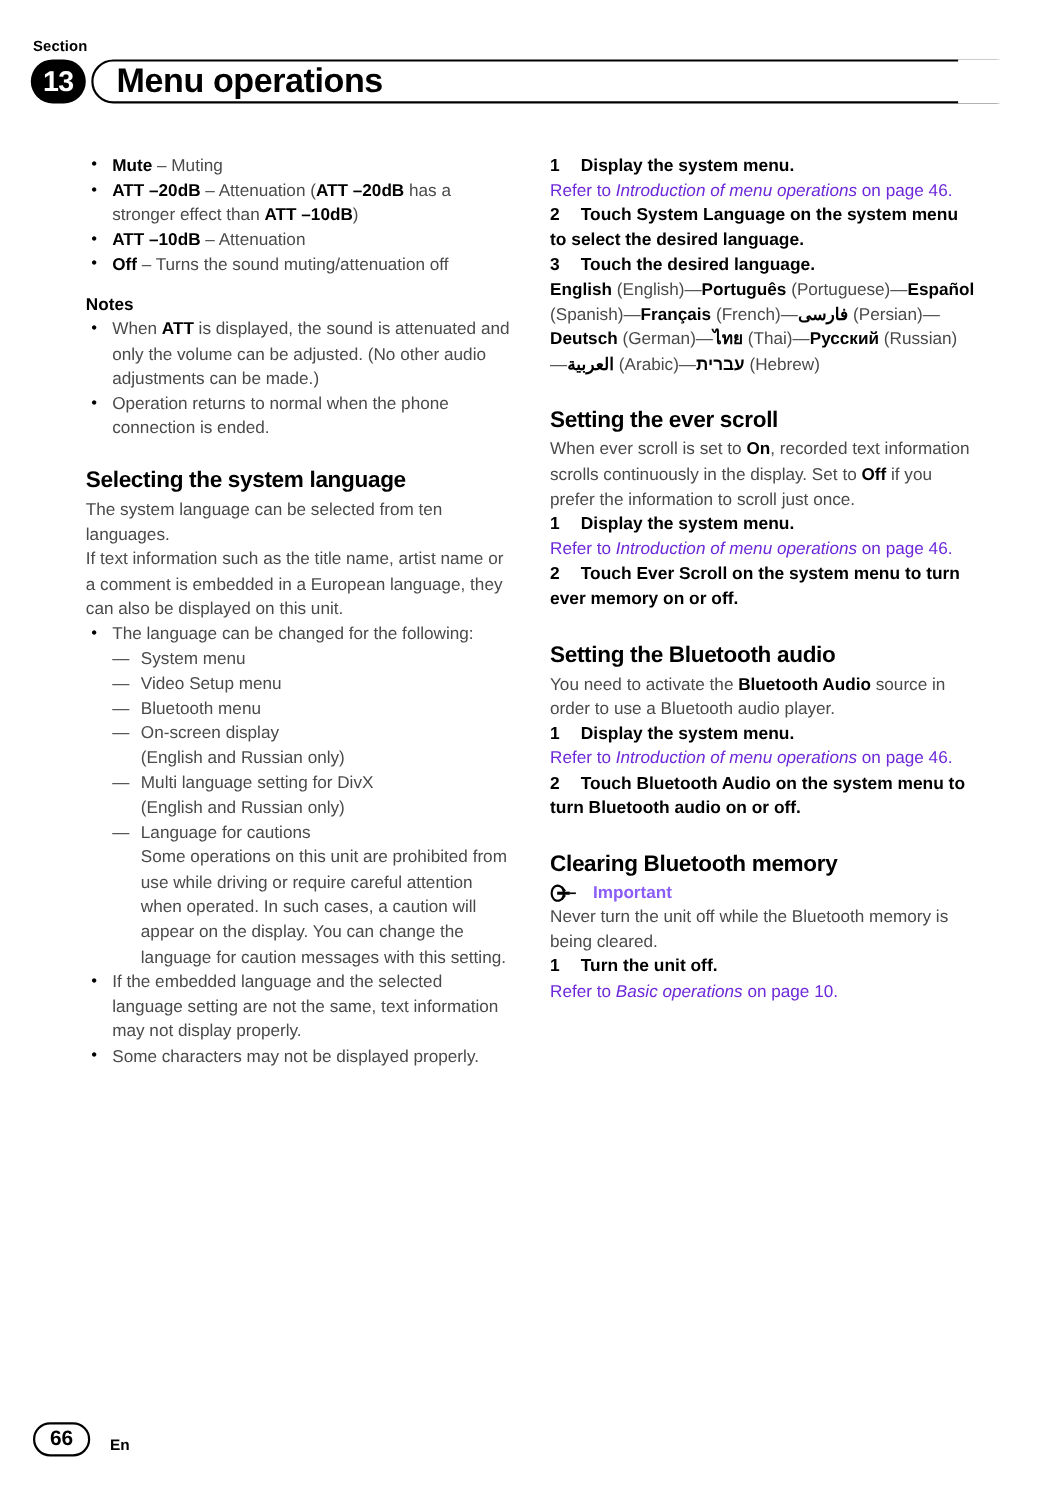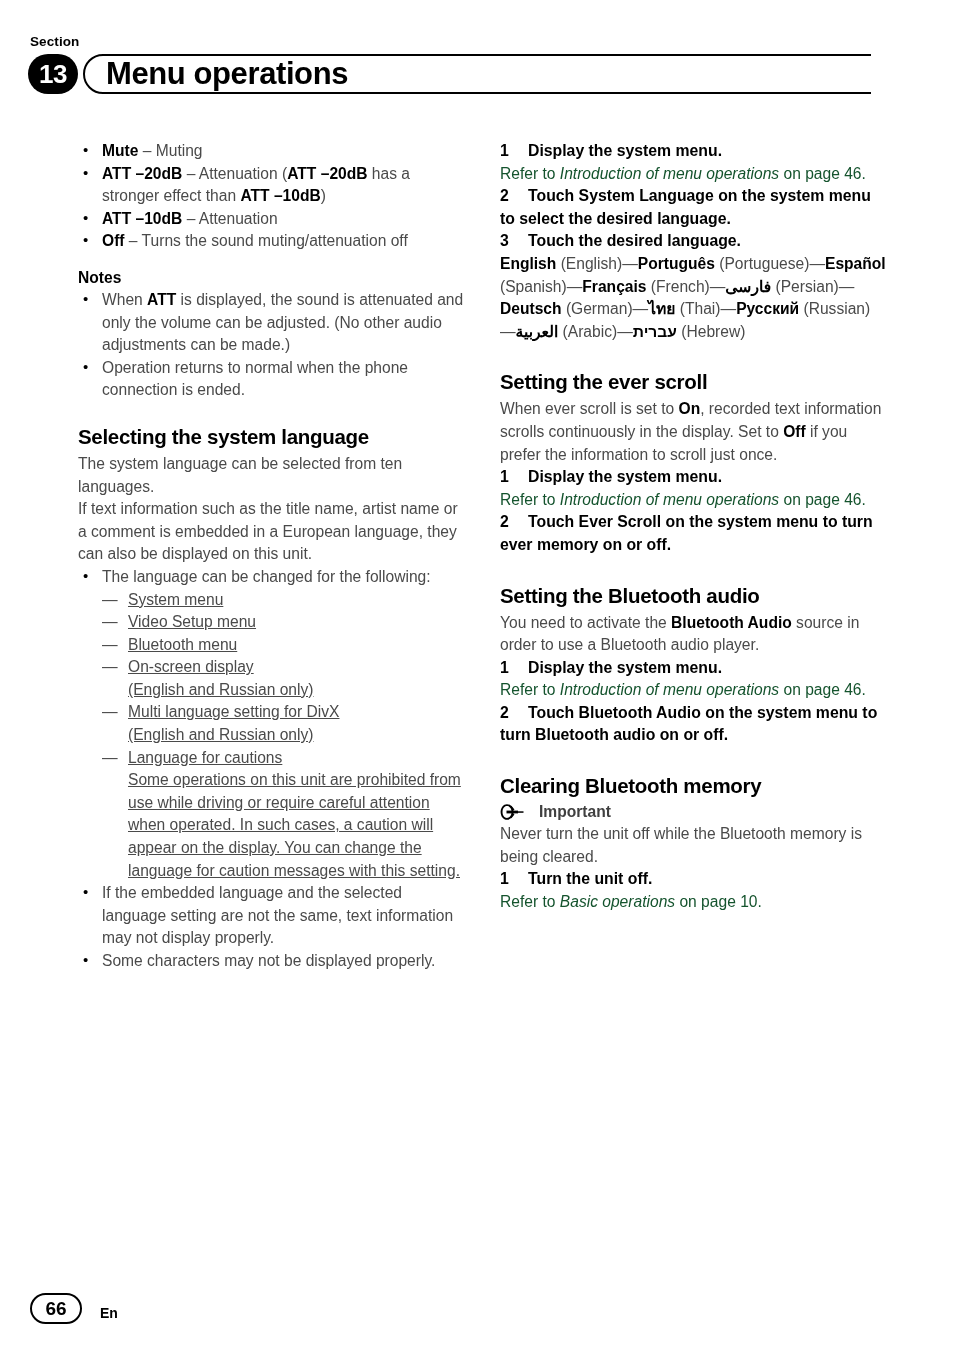--- a/index.html
+++ b/index.html
@@ -148,21 +148,20 @@
     list-style: none;
     margin: 0;
     padding: 0;
   }
   ul.dashes > li {
     position: relative;
     padding-left: 26px;
     font-size: 15.6px;
     line-height: 22.6px;
     color: #4a4a4a;
-    text-decoration: underline;
   }
   ul.dashes > li::before {
     content: "\2014";
     position: absolute;
     left: 0px;
     top: 0px;
     color: #4a4a4a;
   }
   .sub-cont {
     display: block;
@@ -181,21 +180,21 @@
     margin: 0;
   }
   .step-num {
     display: inline-block;
     width: 28px;
     font-weight: bold;
   }
   .step-body {
     font-size: 15.6px;
     line-height: 22.6px;
-    color: #14532d;
+    color: #6d28d9;
     margin: 0;
   }
   .step-body i { font-style: italic; }
 
   
   .lang-list {
     font-size: 15.6px;
     line-height: 22.6px;
     color: #4a4a4a;
     margin: 0;
@@ -211,21 +210,21 @@
   }
   .important-icon {
     width: 34px;
     height: 18px;
     flex: 0 0 34px;
     position: relative;
   }
   .important-label {
     font-size: 15.6px;
     font-weight: bold;
-    color: #404040;
+    color: #8b5cf6;
     line-height: 20px;
   }
 
   
   .footer {
     position: absolute;
     left: 30px;
     bottom: 28px;
     display: flex;
     align-items: center;

